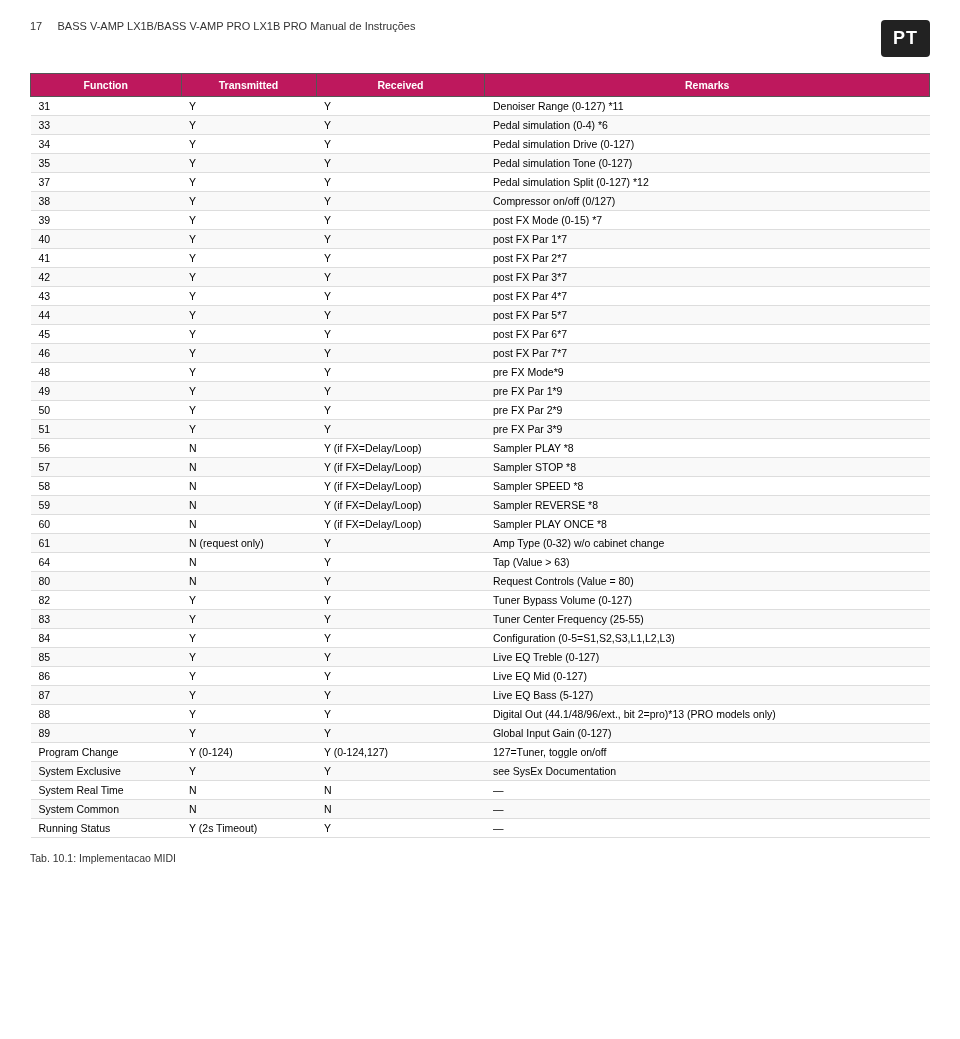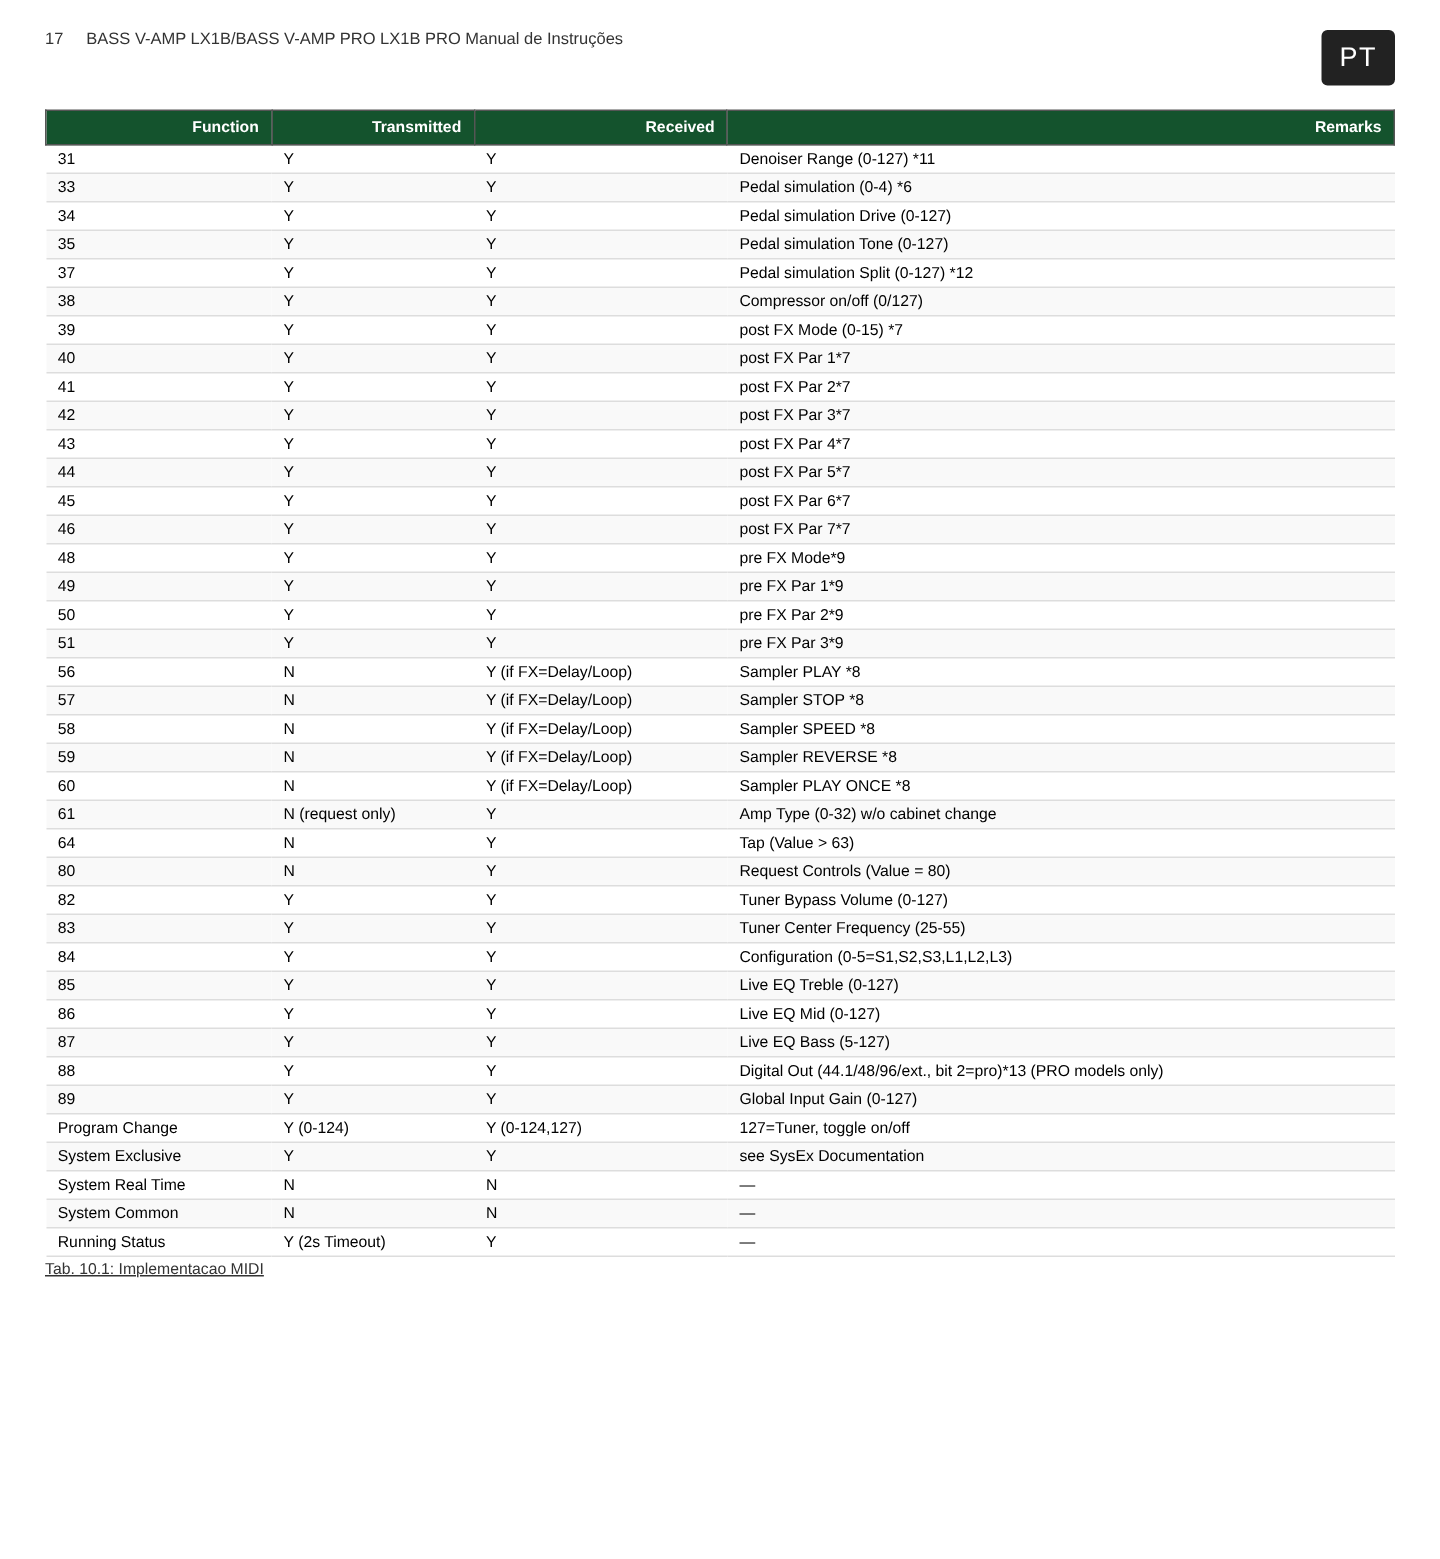--- a/index.html
+++ b/index.html
@@ -17,54 +17,53 @@
       margin-bottom: 16px;
     }
     .page-header-left {
       font-size: 11px;
       color: #333;
     }
     .pt-badge {
       background: #222;
       color: #fff;
       font-size: 18px;
-      font-weight: normal;
+      font-weight: bold;
       padding: 8px 12px;
       border-radius: 4px;
       letter-spacing: 1px;
     }
     table {
       width: 100%;
       border-collapse: collapse;
       font-size: 10.5px;
     }
     thead tr th {
-      background: #14532d;
+      background: #be185d;
       color: #fff;
-      text-align: right;
+      text-align: center;
       padding: 5px 8px;
       font-weight: bold;
       border: 1px solid #555;
     }
     tbody tr td {
       padding: 3px 8px;
       border-bottom: 1px solid #ddd;
       vertical-align: top;
     }
     tbody tr:nth-child(even) {
       background: #f9f9f9;
     }
     tbody tr:nth-child(odd) {
       background: #fff;
     }
     .footer-note {
-      margin-top: 2px;
+      margin-top: 14px;
       font-size: 10.5px;
       color: #333;
-      text-decoration: underline;
     }
   </style>
 </head>
 <body>
 
 <div class="page-header">
   <div class="page-header-left">
     <span>17</span>
     &nbsp;&nbsp;&nbsp;
     <span>BASS V-AMP LX1B/BASS V-AMP PRO LX1B PRO Manual de Instruções</span>

